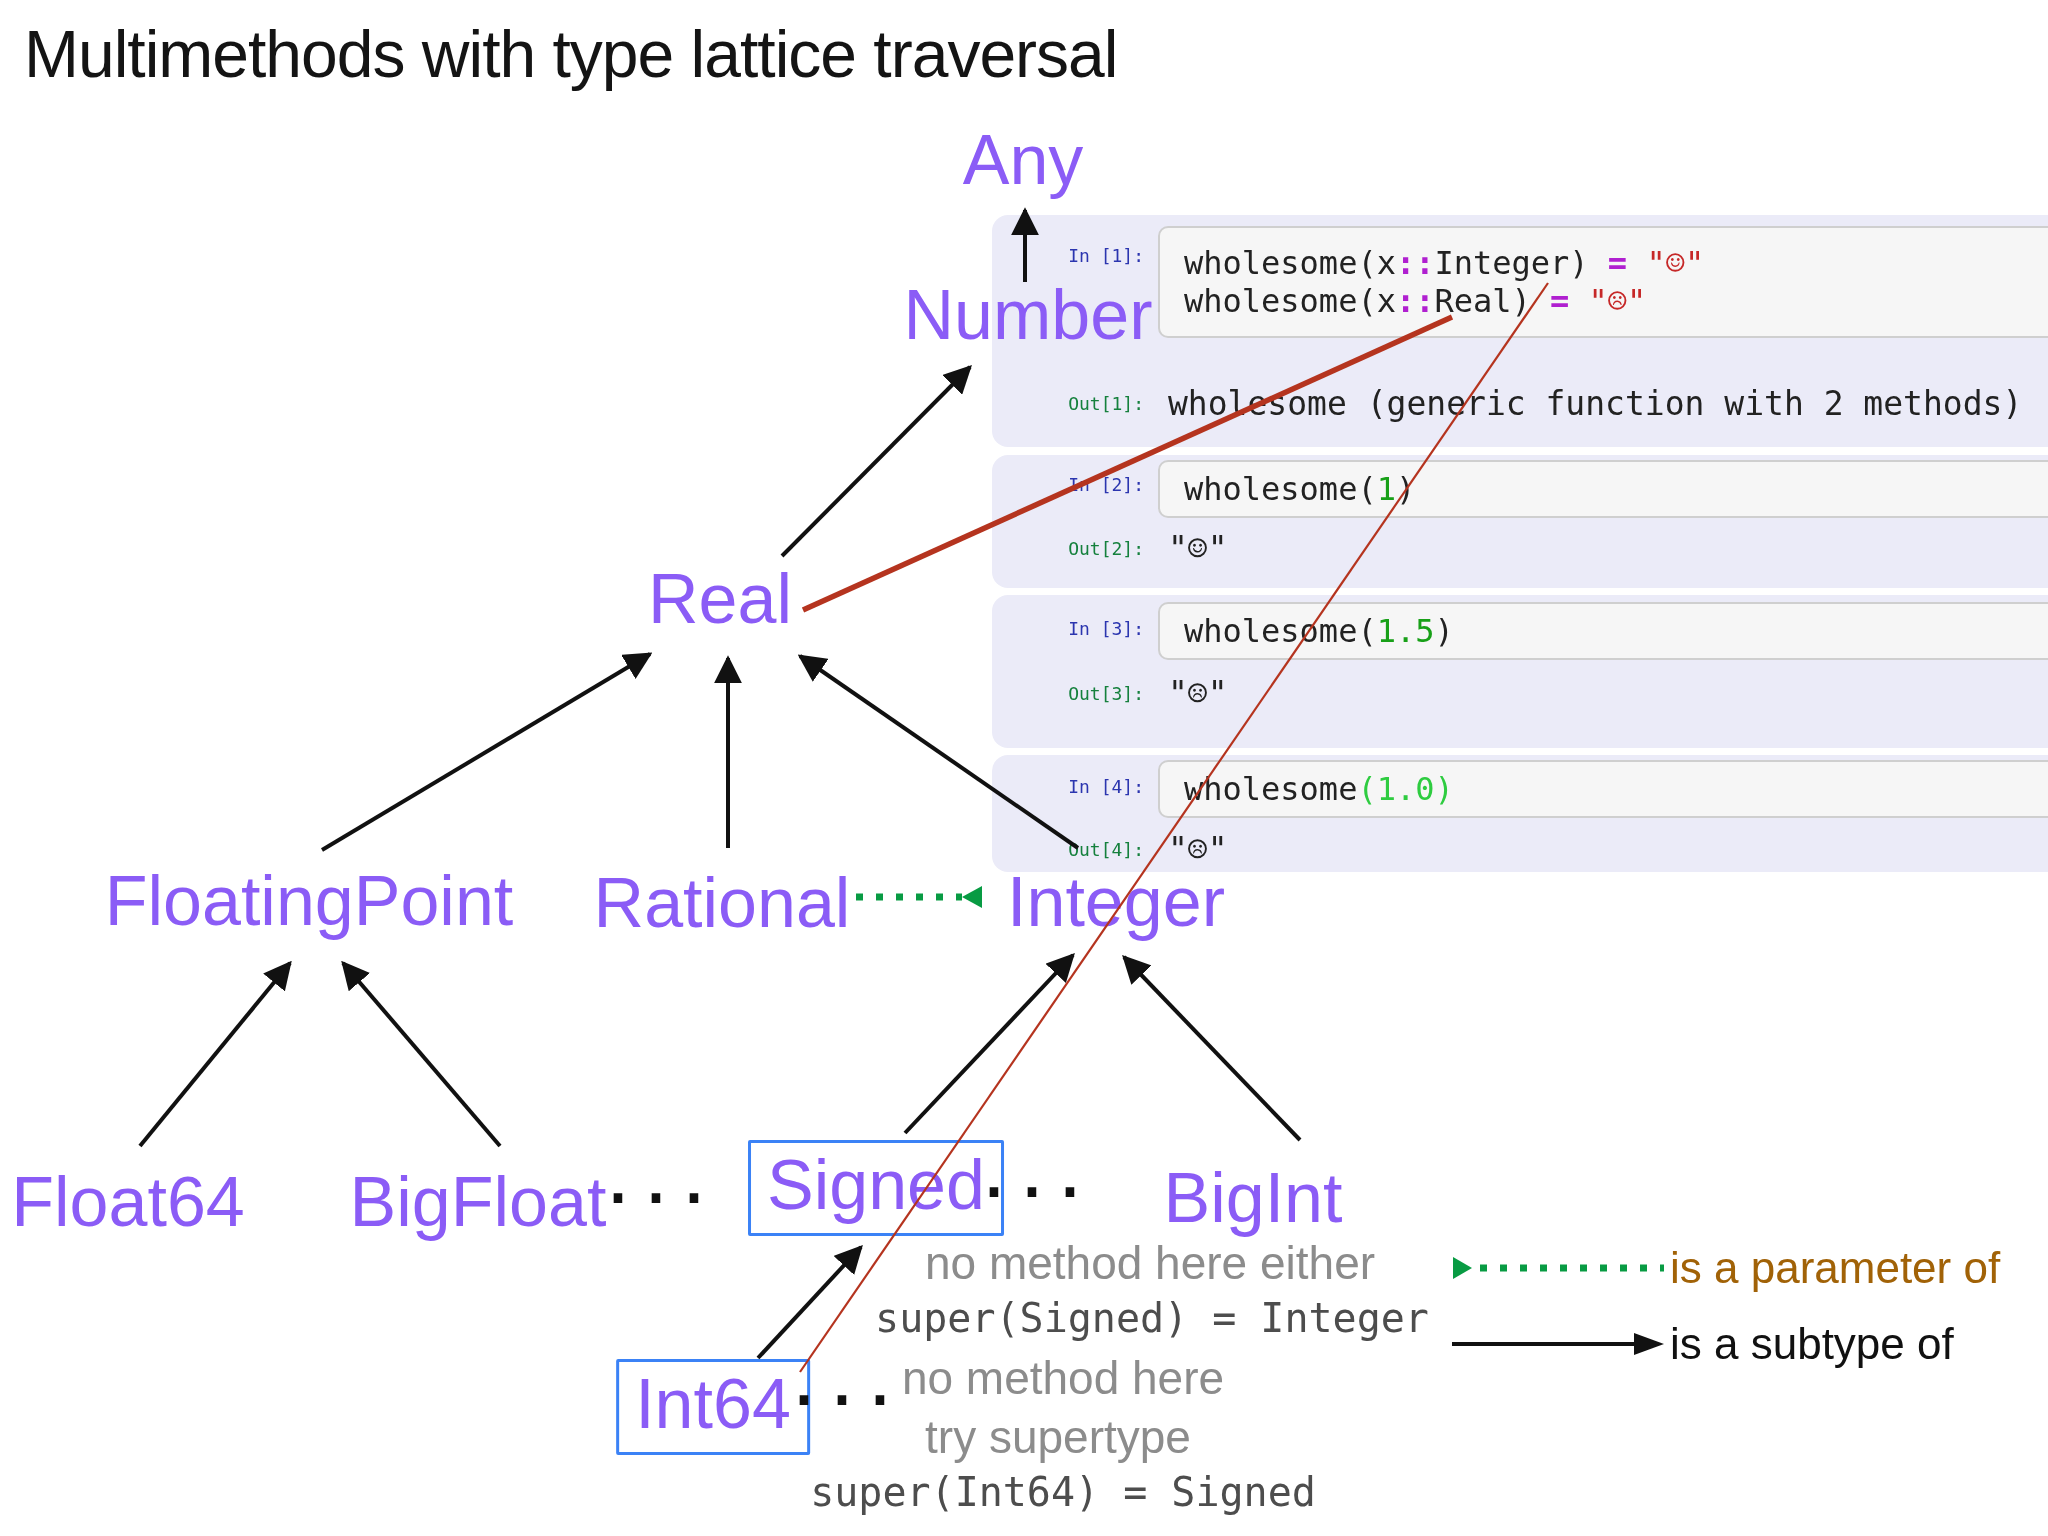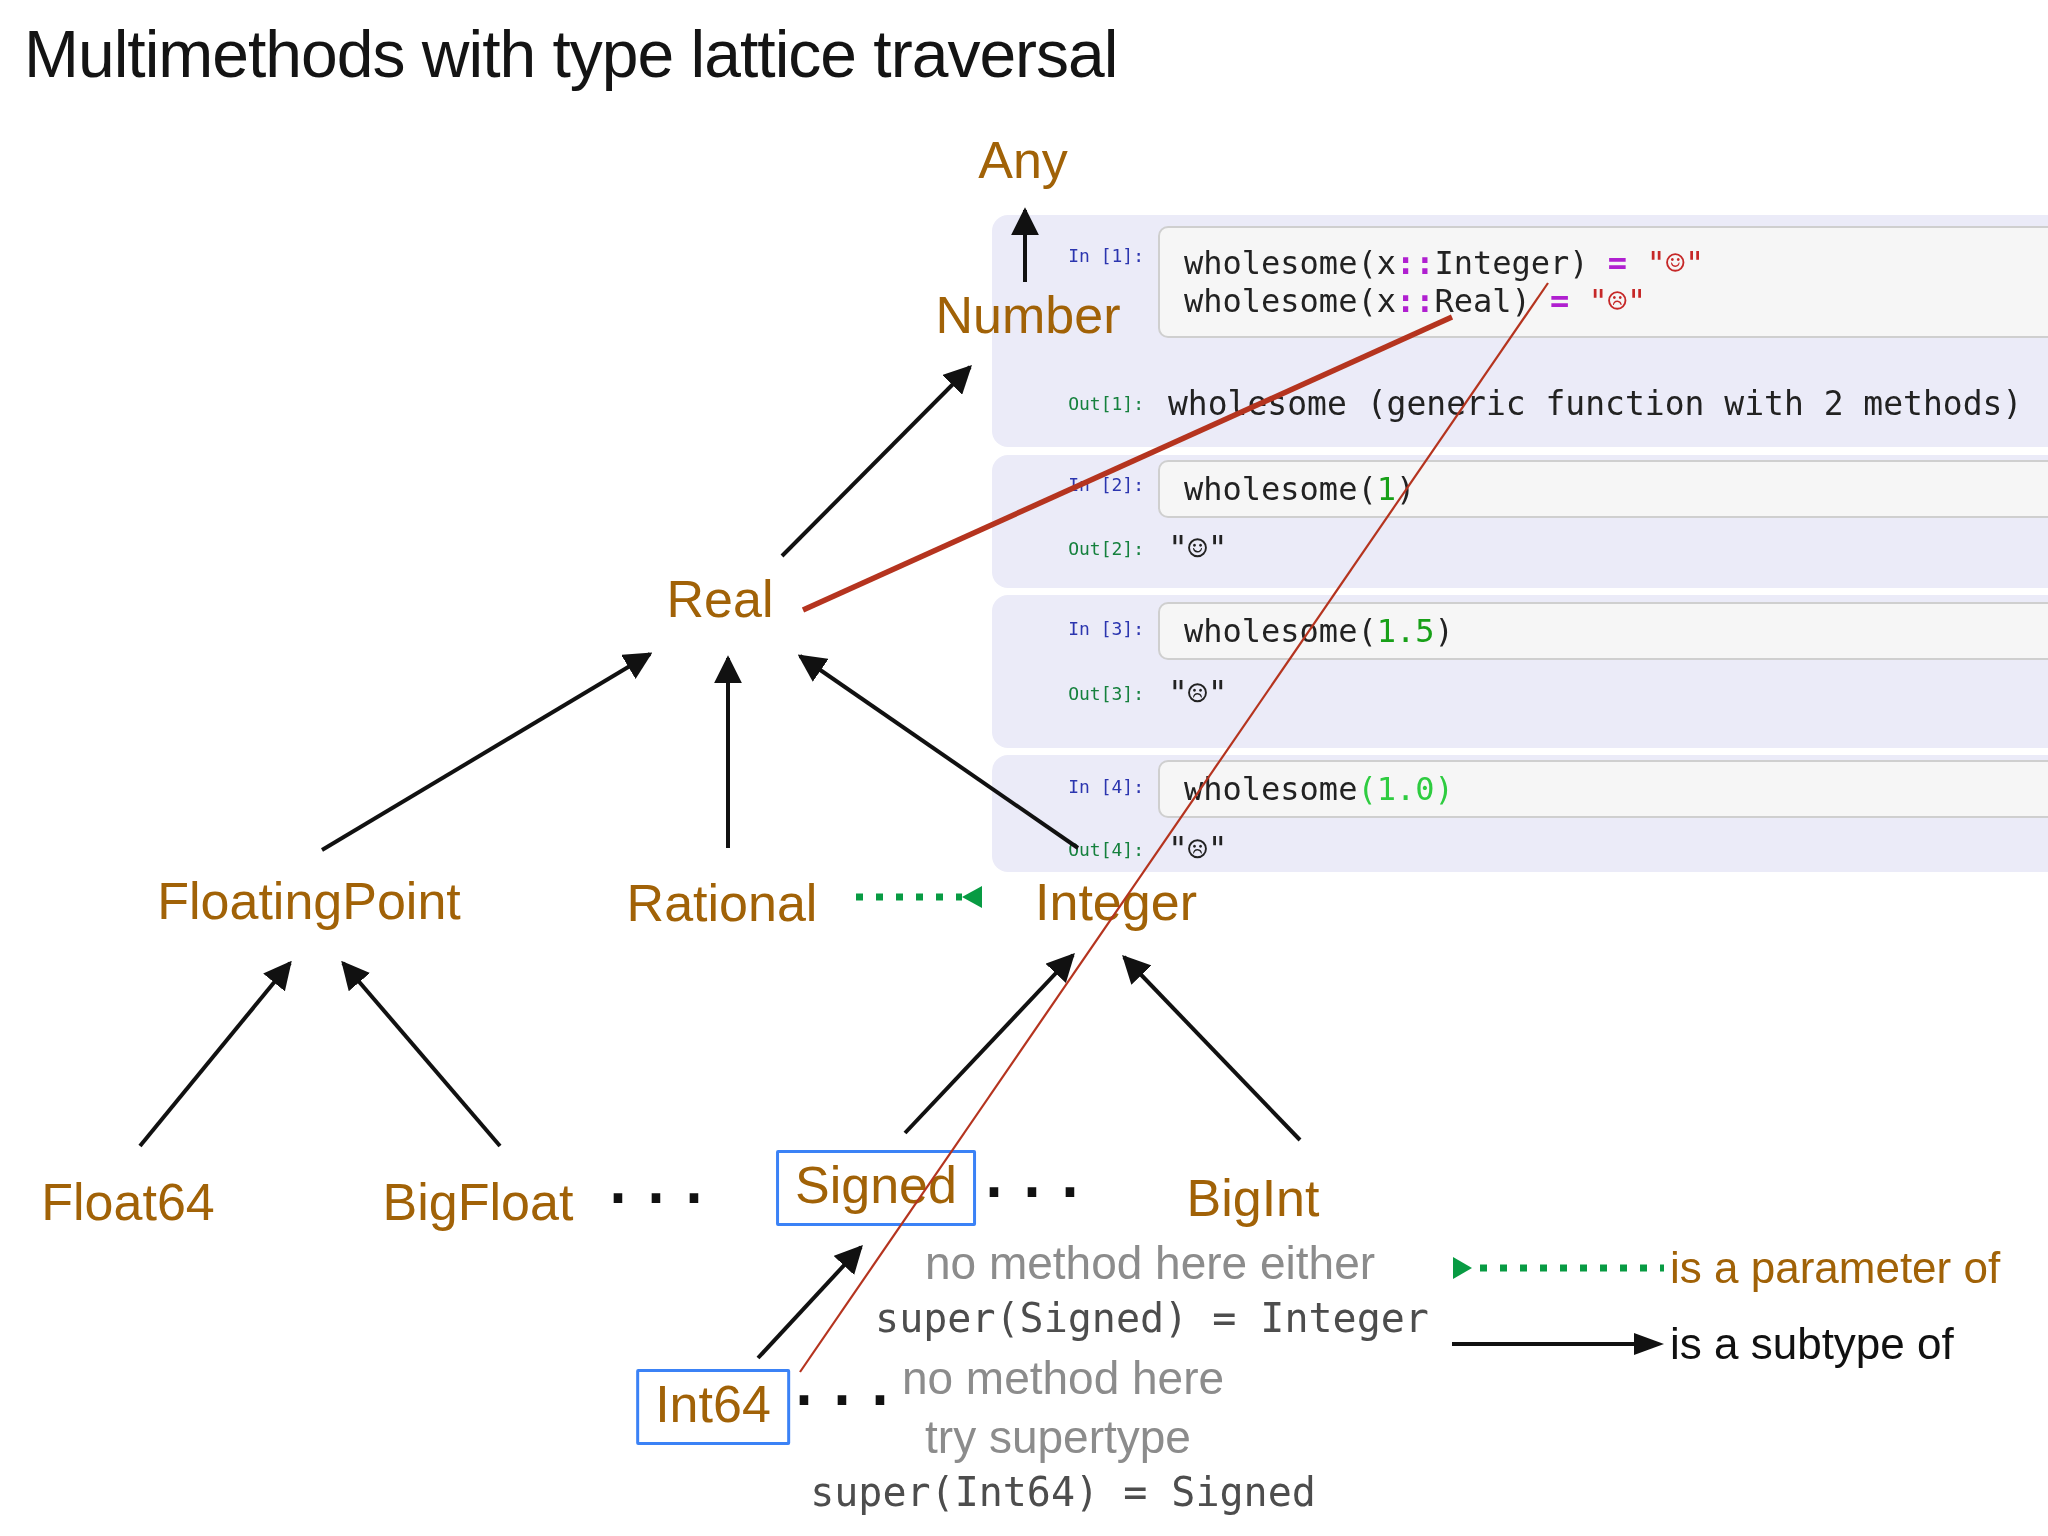--- a/index.html
+++ b/index.html
@@ -31,21 +31,21 @@
   #lin2{top:469px;} #lout2{top:533px;}
   #lin3{top:613px;} #lout3{top:678px;}
   #lin4{top:771px;} #lout4{top:834px;}
   .outtext{left:1168px;font-family:"DejaVu Sans Mono","Liberation Mono",monospace;font-size:33px;line-height:40px;height:40px;color:#222;white-space:pre;}
   #otext1{top:384px;} #otext2{top:529px;} #otext3{top:674px;} #otext4{top:830px;}
   .pur{color:#b020d0;font-weight:bold;}
   .red{color:#c62828;}
   .grn{color:#18a018;}
   .grn2{color:#2ecc40;}
   
-  .node{transform:translate(-50%,-50%);font-size:52px;font-weight:300;color:#a16207;white-space:nowrap;z-index:6;}
+  .node{transform:translate(-50%,-50%);font-size:70px;font-weight:300;color:#8b5cf6;white-space:nowrap;z-index:6;}
   #n-any{left:1023px;top:160px;}
   #n-number{left:1028px;top:315px;}
   #n-real{left:720px;top:599px;}
   #n-floatingpoint{left:301px;top:901px;margin-left:8px;}
   #n-rational{left:722px;top:903px;}
   #n-integer{left:1116px;top:902px;}
   #n-float64{left:128px;top:1202px;}
   #n-bigfloat{left:478px;top:1202px;}
   #n-bigint{left:1253px;top:1198px;}
   .boxed{border:3px solid #3b82f6;border-radius:2px;padding:2px 16px 8px 16px;background:transparent;}

